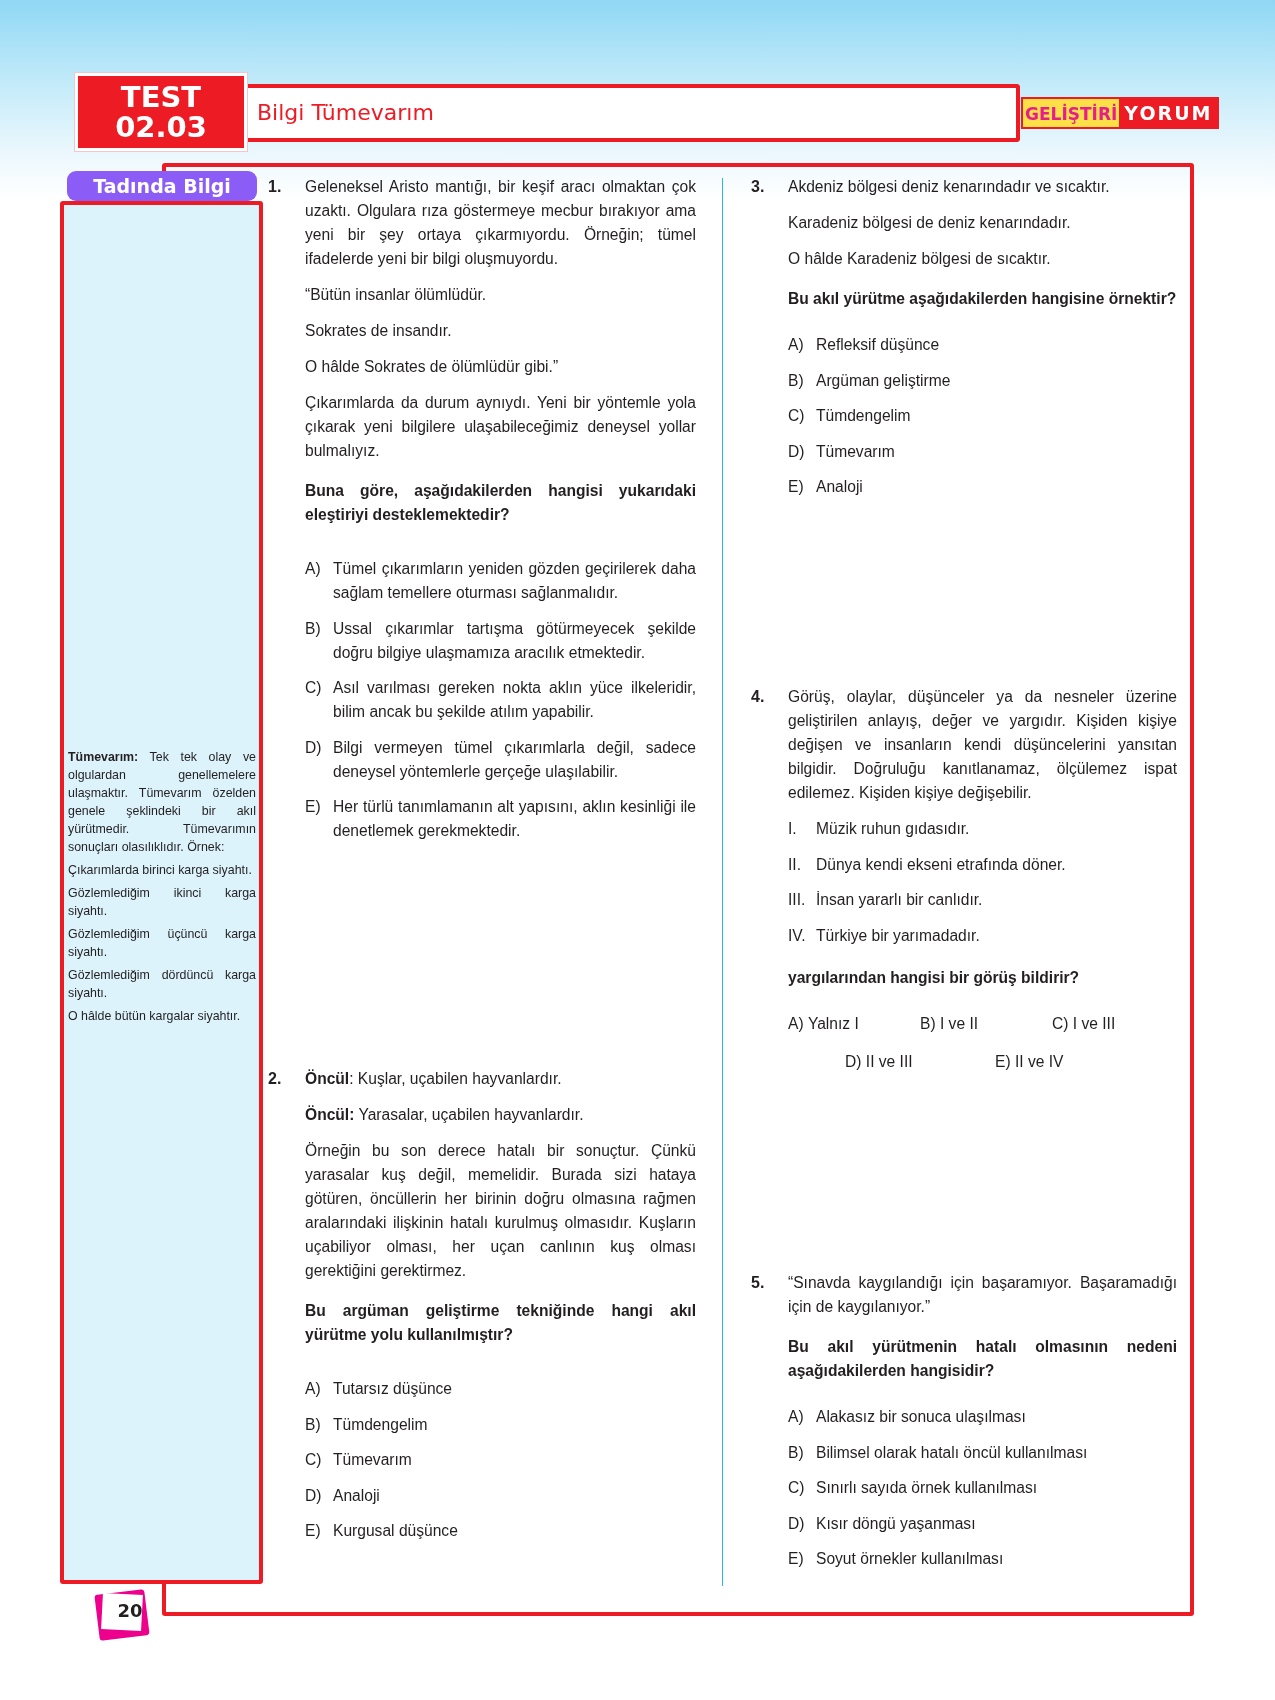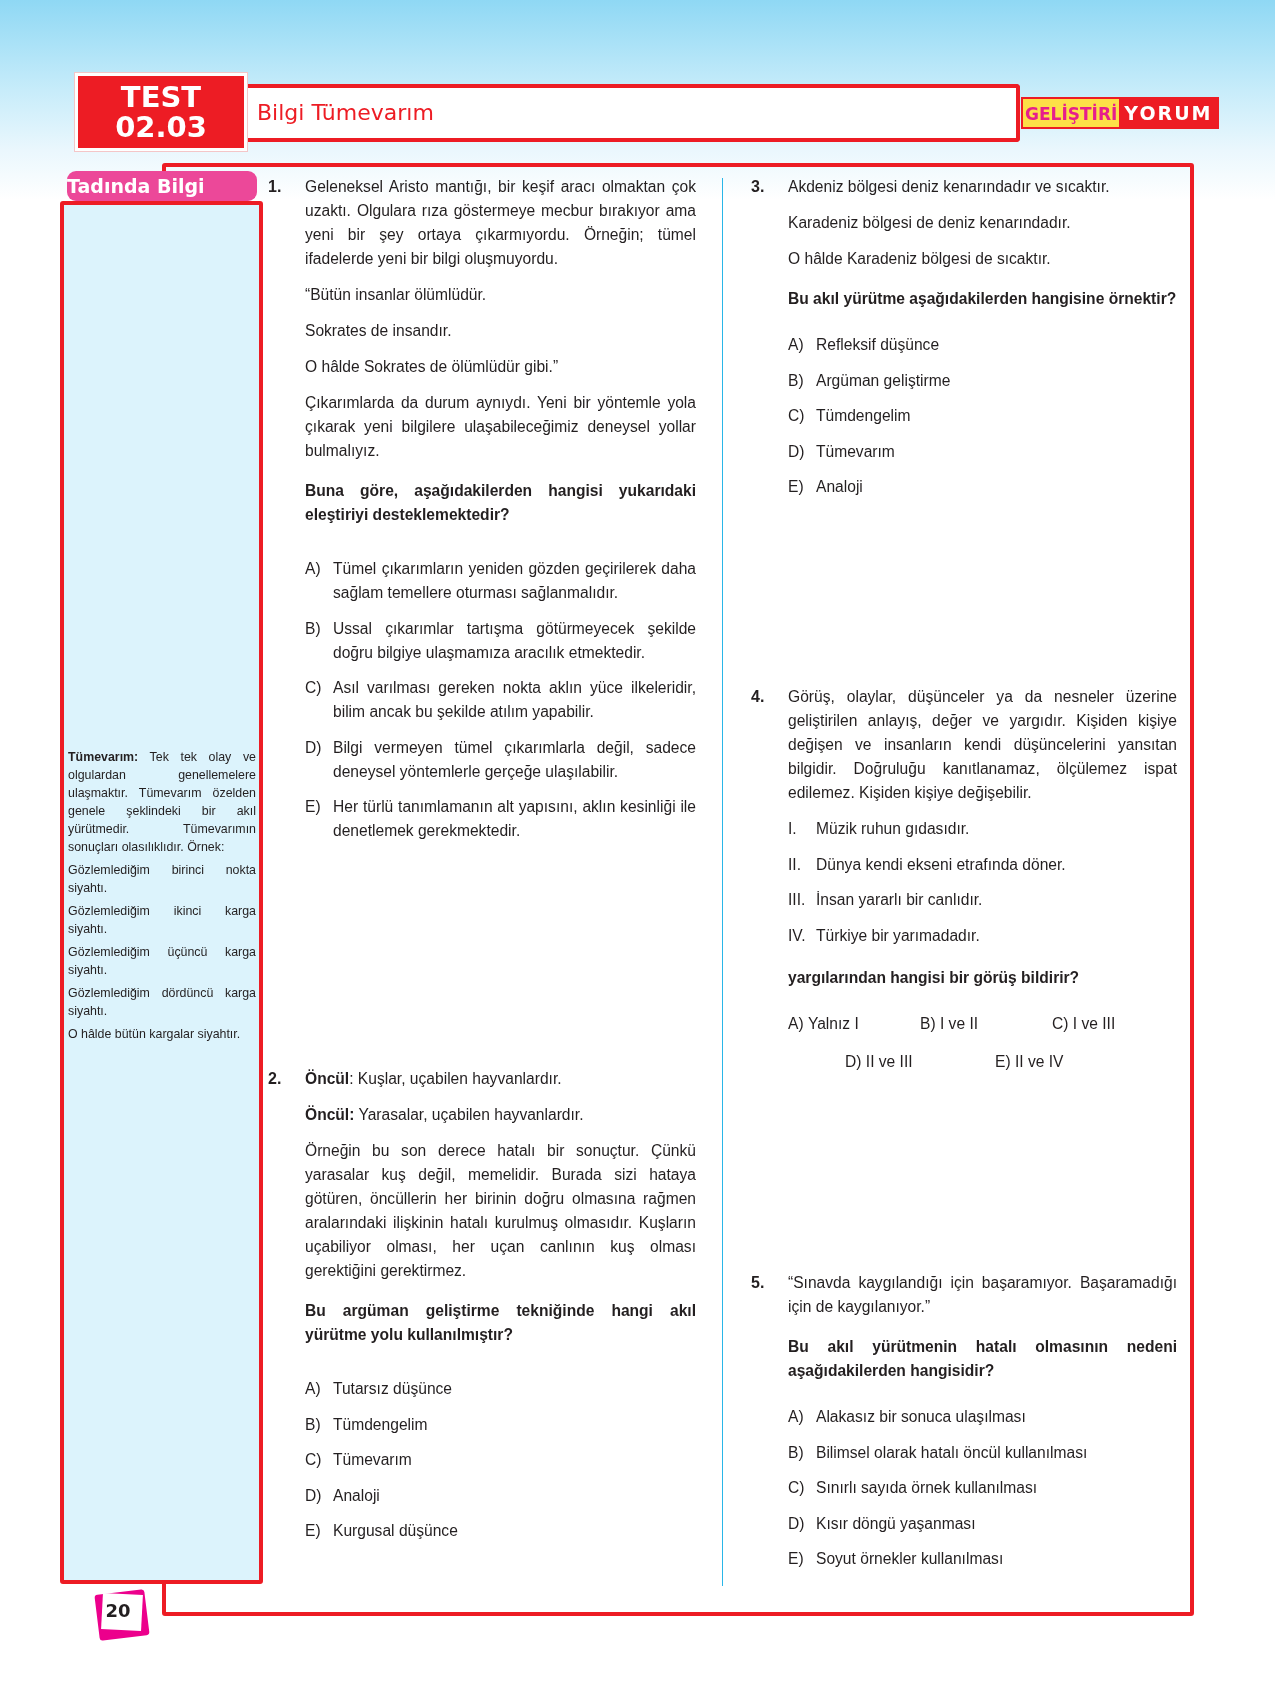--- a/index.html
+++ b/index.html
@@ -43,23 +43,23 @@
     font-size: 19px; letter-spacing: 2px; padding: 0 2px 0 5px; line-height: 28px;
   }
 
   
   .main-frame {
     left: 162px; top: 163px; width: 1032px; height: 1453px;
     border: 4px solid #ed1c24; border-radius: 3px; background: transparent;
   }
   .sidebar-label {
     left: 67px; top: 171px; width: 190px; height: 30px;
-    background: #ec4899; border-radius: 9px;
+    background: #8b5cf6; border-radius: 9px;
     color: #fff; font-family: "DejaVu Sans", sans-serif; font-weight: bold;
-    font-size: 19px; text-align: left; line-height: 30px; z-index: 3;
+    font-size: 19px; text-align: center; line-height: 30px; z-index: 3;
   }
   .sidebar-box {
     left: 60px; top: 201px; width: 203px; height: 1383px;
     background: #dcf3fc; border: 4px solid #ed1c24; border-radius: 3px; z-index: 2;
   }
   .sidebar-text {
     left: 68px; top: 748px; width: 188px; font-size: 12.4px; line-height: 18px;
     color: #231f20; z-index: 4; text-align: justify;
   }
   .sidebar-text p { margin-bottom: 5px; }
@@ -67,21 +67,21 @@
 
   .page-num {
     left: 97px; top: 1592px; width: 50px; height: 46px;
     background: #ec008c; transform: rotate(-7deg); border-radius: 3px;
   }
   .page-num-inner {
     left: 102px; top: 1594px; width: 40px; height: 36px; background: #fff;
     transform: rotate(3deg);
   }
   .page-num-text {
-    left: 96px; top: 1600px; width: 44px; text-align: center;
+    left: 108px; top: 1600px; width: 44px; text-align: center;
     font-family: "DejaVu Sans", sans-serif; font-weight: bold; font-size: 18px; color: #231f20;
   }
 
   .col-divider {
     left: 722px; top: 178px; width: 1px; height: 1408px; background: #29b6e8;
   }
 
   
   .q { position: absolute; font-size: 15.6px; line-height: 24px; }
   .q .num { position: absolute; left: 0; top: 0; font-weight: bold; font-size: 16px; }
@@ -110,21 +110,21 @@
   <span class="b1">GELİŞTİRİ</span>
   <span class="b2">YORUM</span>
 </div>
 
 <div class="abs main-frame"></div>
 
 <div class="abs sidebar-box"></div>
 <div class="abs sidebar-label">Tadında Bilgi</div>
 <div class="abs sidebar-text">
   <p><b>Tümevarım:</b> <span>Tek tek olay ve olgulardan genellemelere ulaşmaktır. Tümevarım özelden genele şeklindeki bir akıl yürütmedir. Tümevarımın sonuçları olasılıklıdır. Örnek:</span></p>
-  <p>Gözlemlediğim birinci nokta siyahtı.</p>
+  <p>Çıkarımlarda birinci karga siyahtı.</p>
   <p>Gözlemlediğim ikinci karga siyahtı.</p>
   <p>Gözlemlediğim üçüncü karga siyahtı.</p>
   <p>Gözlemlediğim dördüncü karga siyahtı.</p>
   <p>O hâlde bütün kargalar siyahtır.</p>
 </div>
 
 <div class="abs page-num"></div>
 <div class="abs page-num-inner"></div>
 <div class="abs page-num-text">20</div>
 

